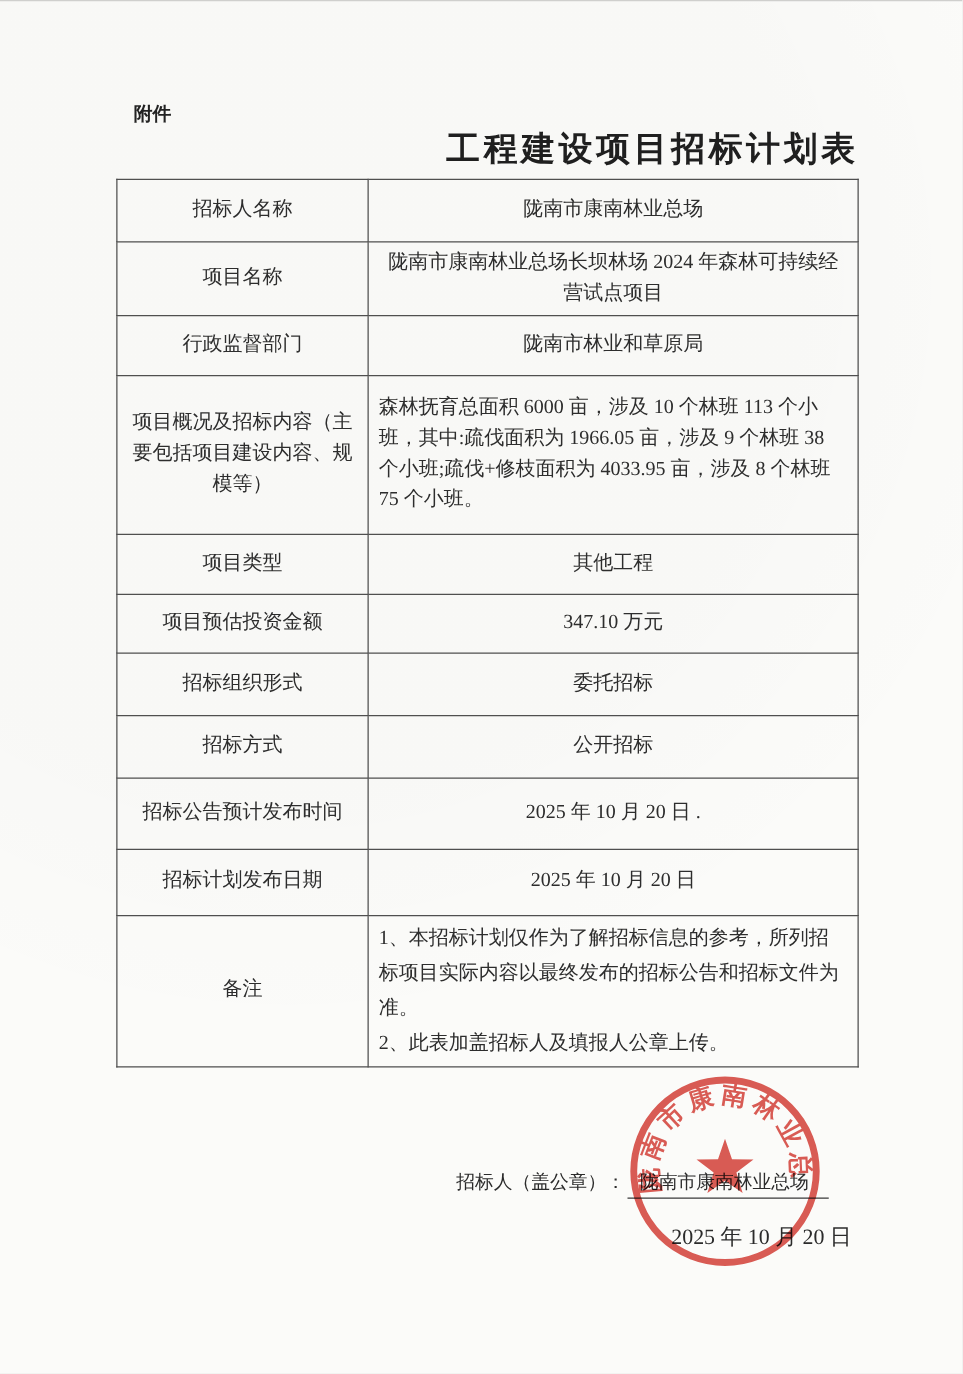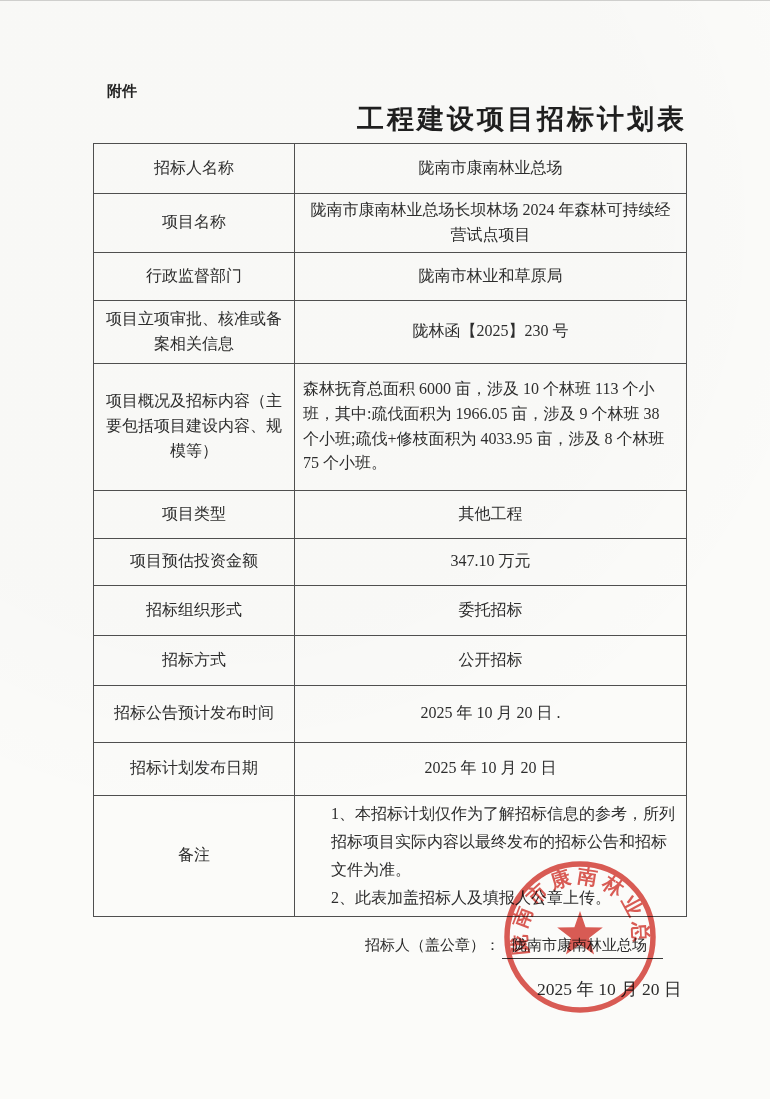--- a/index.html
+++ b/index.html
@@ -34,21 +34,21 @@
     font-size:16px;line-height:1.55;
     padding:4px 8px;
     vertical-align:middle;
   }
   td.label{width:184px;text-align:center;padding:4px 9px;}
   td.value{text-align:center;}
   td.value-left{text-align:left;line-height:1.85;font-size:15.5px;padding:4px 6px 4px 9px;}
   tr.r1{height:50px;} tr.r2{height:54px;} tr.r3{height:48px;margin-top:20px;} tr.r4{height:63px;}
   tr.r5{height:127px;} tr.r6{height:48px;} tr.r7{height:47px;margin-top:35px;} tr.r8{height:50px;}
   tr.r9{height:50px;} tr.r10{height:57px;} tr.r11{height:53px;} tr.r12{height:108px;}
-  .note-line{text-align:left;line-height:1.75;font-size:16px;margin-left:28px;}
+  .note-line{text-align:left;line-height:1.75;font-size:16px;}
   .sig-row{
     position:absolute;left:365px;top:936px;
     font-size:15px;color:#2b2b2b;white-space:nowrap;
   }
   .sig-name{
     display:inline-block;
     border-bottom:1.5px solid #3a3a3a;
     padding:0 16px 3px 10px;
     margin-left:2px;
   }
@@ -78,24 +78,20 @@
         <td class="label">招标人名称</td>
         <td class="value">陇南市康南林业总场</td>
       </tr>
       <tr class="r2">
         <td class="label">项目名称</td>
         <td class="value">陇南市康南林业总场长坝林场 2024 年森林可持续经营试点项目</td>
       </tr>
       <tr class="r3">
         <td class="label">行政监督部门</td>
         <td class="value">陇南市林业和草原局</td>
-      </tr>
-      <tr class="r4">
-        <td class="label">项目立项审批、核准或备案相关信息</td>
-        <td class="value">陇林函【2025】230 号</td>
       </tr>
       <tr class="r5">
         <td class="label">项目概况及招标内容（主要包括项目建设内容、规模等）</td>
         <td class="value-left">森林抚育总面积 6000 亩，涉及 10 个林班 113 个小班，其中:疏伐面积为 1966.05 亩，涉及 9 个林班 38 个小班;疏伐+修枝面积为 4033.95 亩，涉及 8 个林班 75 个小班。</td>
       </tr>
       <tr class="r6">
         <td class="label">项目类型</td>
         <td class="value">其他工程</td>
       </tr>
       <tr class="r7">

